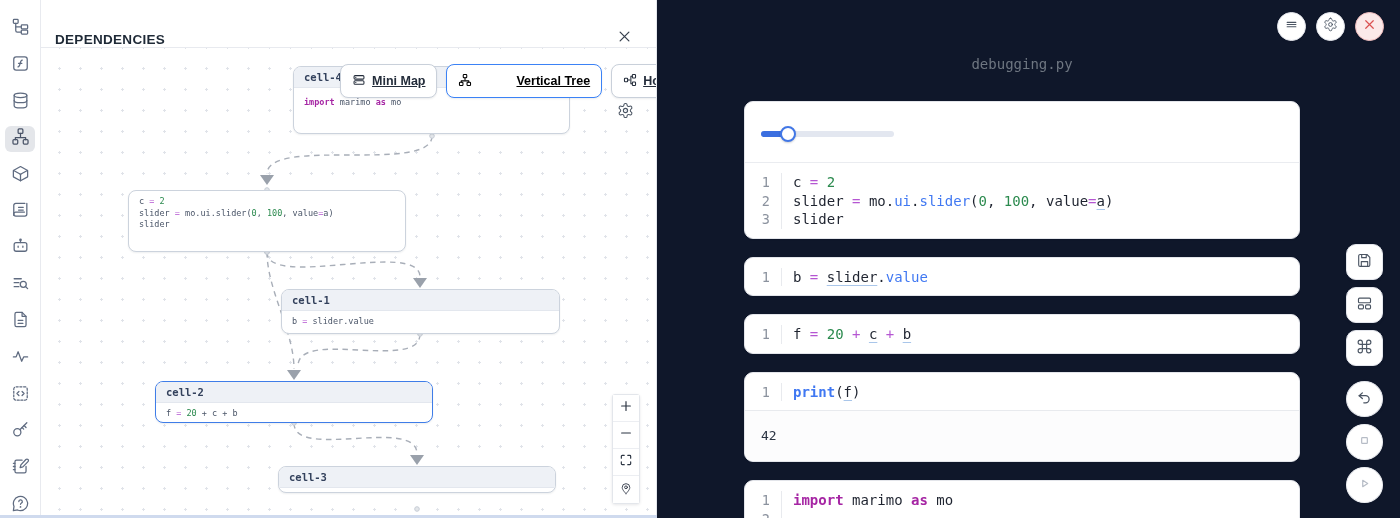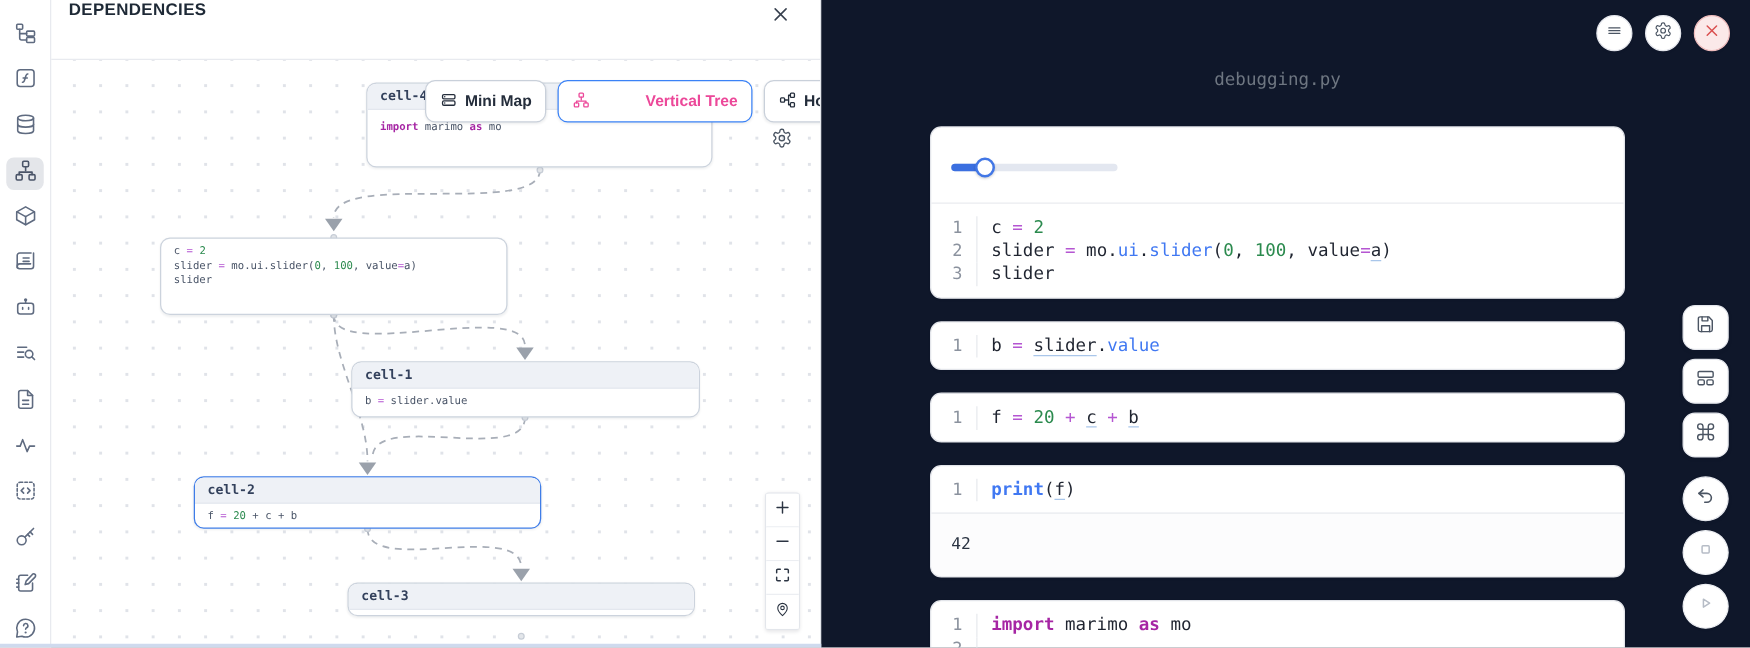--- a/index.html
+++ b/index.html
@@ -14,21 +14,21 @@
   
   .sidebar { width:41px; flex:none; border-right:1px solid #e8eaef; padding-top:16px;
     display:flex; flex-direction:column; align-items:center; gap:11px; background:#fff; }
   .side-item { width:30px; height:26px; border-radius:6px; display:flex; align-items:center;
     justify-content:center; color:#5f6b80; cursor:pointer; }
   .side-item svg { width:19px; height:19px; }
   .side-item.active { background:#e4e6ea; color:#4a5468; }
 
   
   .dep-panel { flex:1; display:flex; flex-direction:column; border-right:1px solid #e4e7ec; min-width:0; }
-  .dep-header { height:48px; flex:none; display:flex; align-items:flex-start; justify-content:space-between;
+  .dep-header { height:48px; flex:none; display:flex; align-items:flex-end; justify-content:space-between;
     padding:0 21px 0 14px; border-bottom:1px solid #e8eaef; }
   .dep-title { font-size:13.5px; font-weight:bold; letter-spacing:.3px; color:#1e2936; }
   .dep-close { width:22px; height:22px; display:flex; align-items:center; justify-content:center;
     color:#37404e; cursor:pointer; } .dep-close svg{ width:15px; height:15px; }
 
   .graph { position:relative; flex:1; overflow:hidden;
     background-image:radial-gradient(circle,#e0e3e9 1.2px,transparent 1.4px);
     background-size:21px 21px; background-position:8px 10px; }
   .edge-layer { position:absolute; left:0; top:0; z-index:1; }
 
@@ -39,23 +39,23 @@
     font:bold 10.5px "DejaVu Sans Mono", monospace; color:#33415c; }
   .gnode-b { padding:5px 10px; font:8.5px/11.5px "DejaVu Sans Mono", monospace; color:#4a5568; }
   .node-cell-4 .gnode-b { padding-top:9px; }
   .node-cell-4 .nline { margin-bottom:11px; }
   .nline { white-space:pre; }
 
   
   .view-btns { position:absolute; top:16px; left:299px; display:flex; gap:9px; z-index:5; }
   .vbtn { height:26px; display:flex; align-items:center; gap:6px; padding:16px 11px; background:#fff;
     border:1px solid #c9d0da; border-radius:8px; font-size:12.5px; font-weight:bold; color:#242d3b;
-    box-shadow:0 1px 2px rgba(15,23,42,.08); cursor:pointer; white-space:nowrap; }
+    box-shadow:0 1px 2px rgba(15,23,42,.08); cursor:pointer; white-space:nowrap;text-decoration:underline; }
   .vbtn svg { width:14px; height:14px; }
-  .vbtn.active { color:#ec4899; border:1.2px solid #3b82f6;gap:44px; }
+  .vbtn.active { color:#000000; border:1.2px solid #3b82f6;gap:44px; }
 
   .graph-gear { position:absolute; top:54px; left:576px; width:17px; height:17px; color:#4b5563;
     z-index:5; cursor:pointer; } .graph-gear svg{ width:17px; height:17px; }
 
   
   .zoom-ctrls { position:absolute; left:571px; top:346px; width:28px; z-index:5; background:#fff;
     border:1px solid #e3e6eb; border-radius:3px; box-shadow:0 1px 3px rgba(15,23,42,.10); }
   .zbtn { width:100%; height:27px; display:flex; align-items:center; justify-content:center;
     color:#2b3442; border-bottom:1px solid #eceef2; cursor:pointer; background:#fff; }
   .zbtn:last-child { border-bottom:none; }

